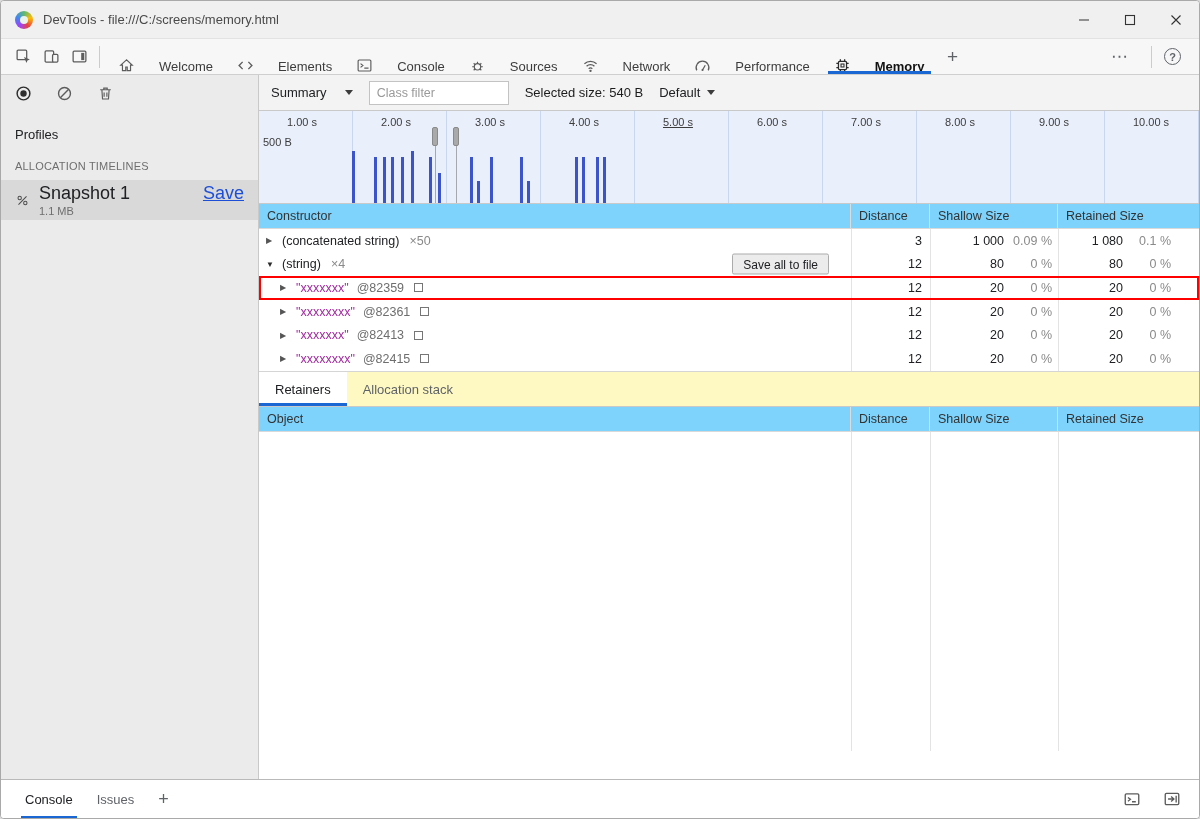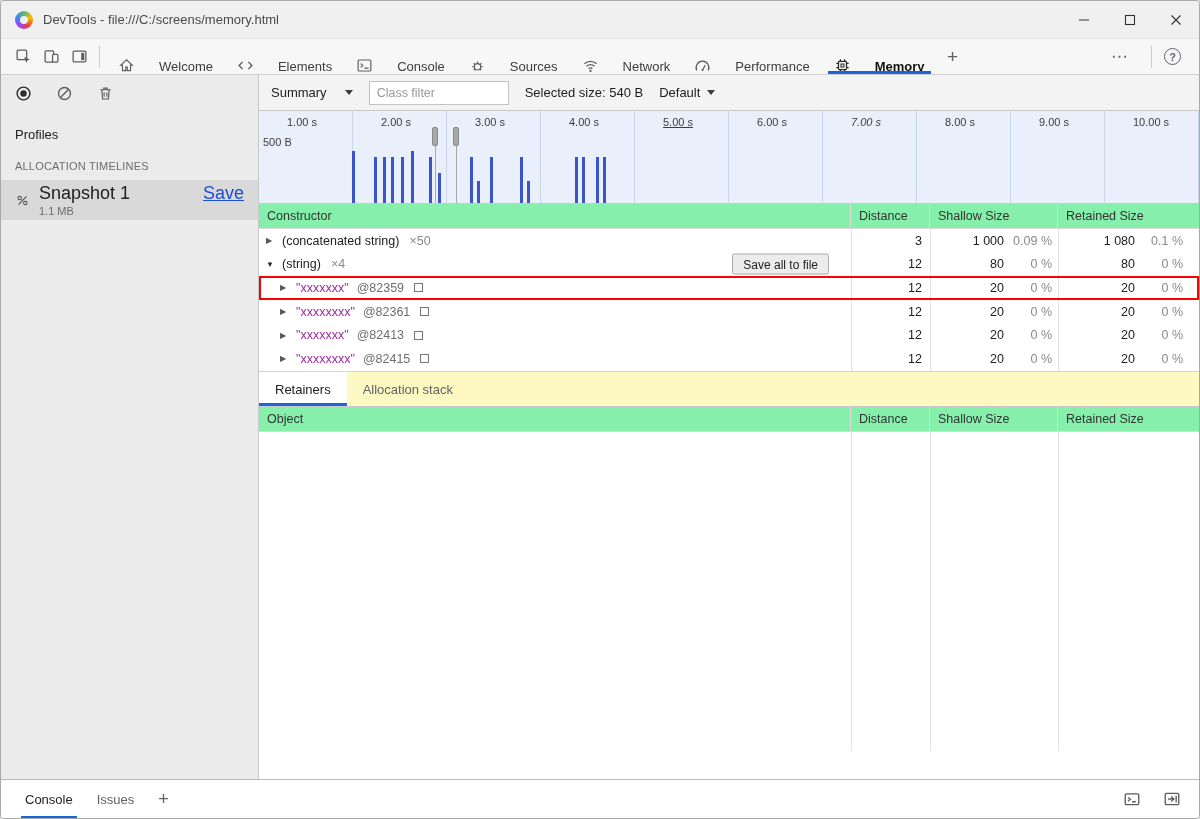--- a/index.html
+++ b/index.html
@@ -58,42 +58,42 @@
   
   .timeline{flex:0 0 93px;background:#e9effb;position:relative;border-bottom:1px solid #c9c9c9;overflow:hidden}
   .gridline{position:absolute;top:0;bottom:0;width:1px;background:#c9d6ef}
   .time-label{position:absolute;top:5px;font-size:11px;color:#3c3c3c;width:60px;text-align:left;white-space:nowrap}
   .size-label{position:absolute;left:4px;top:25px;font-size:11px;color:#3c3c3c}
   .tbar{position:absolute;bottom:0;width:3px;background:#3b54c9}
   .gripline{position:absolute;top:16px;bottom:0;width:1px;background:rgba(110,110,110,.55)}
   .grip{position:absolute;top:16px;width:6px;height:19px;background:#a9a9a9;border:1px solid #8a8a8a;border-radius:2px;z-index:3}
 
   
-  .ghead{display:grid;grid-template-columns:592px 79px 128px 1fr;flex:0 0 25px;height:25px;background:#86efac;border-bottom:1px solid #d9d9d9}
+  .ghead{display:grid;grid-template-columns:592px 79px 128px 1fr;flex:0 0 25px;height:25px;background:#7dd3fc;border-bottom:1px solid #d9d9d9}
   .hcell{display:flex;align-items:center;padding-left:8px;font-size:12.5px;color:#333;border-right:1px solid #dcdcdc;overflow:hidden;white-space:nowrap}
   .hcell:last-child{border-right:none}
   .tbody{position:relative;background:#fff}
   .ctor-body{flex:0 0 142px;height:142px}
   .divider{position:absolute;top:0;bottom:0;width:1px;background:#e3e3e3}
   .d1{left:592px}.d2{left:671px}.d3{left:799px}
   .trow{display:grid;grid-template-columns:592px 79px 128px 1fr;height:23.6px;align-items:center;position:relative;z-index:1}
   .trow.hl{outline:2px solid #ff0000;outline-offset:-2px;z-index:2}
   .cell{font-size:12.5px;color:#202124}
   .name-cell{display:flex;align-items:center;padding-left:7px;gap:5px;position:relative;height:100%;overflow:visible;white-space:nowrap}
   .name-cell.child{padding-left:21px}
   .tri{font-size:8px;color:#555;width:11px;flex:0 0 11px;text-align:left}
   .count{color:#8a8a8a;margin-left:5px}
   .strname{color:#a02a9e}
   .objid{color:#6e6e6e;margin-left:3px}
   .sq{width:9px;height:9px;border:1px solid #767676;margin-left:5px;flex:0 0 9px}
   .savebtn{position:absolute;right:22px;top:50%;transform:translateY(-50%);height:21px;padding:0 10px;font-family:"Liberation Sans",sans-serif;font-size:12px;background:#ececec;border:1px solid #ababab;border-radius:2px;color:#202124}
   .num{display:flex;justify-content:flex-end;align-items:center;height:100%}
   .dist{padding-right:8px}
   .shal{padding-right:6px}
-  .ret{padding-right:16px}
+  .ret{padding-right:28px}
   .val{text-align:right;flex:1}
   .pct{width:48px;text-align:right;color:#8a8a8a}
 
   
   .sub-tabbar{flex:0 0 36px;background:#fef9c3;border-top:1px solid #d5d5d5;border-bottom:1px solid #c9c9c9;display:flex;align-items:stretch}
   .subtab{display:flex;align-items:center;padding:0 16px;font-size:13px;color:#5f6368;position:relative;white-space:nowrap}
   .subtab.active{background:#fff;color:#202124}
   .subtab.active::after{content:"";position:absolute;left:0;right:0;bottom:0;height:3px;background:#1a66d2}
   .ret-body{flex:1;position:relative;background:#fff}
   .ret-body .divider{bottom:28px}
@@ -292,21 +292,21 @@
           <span class="time-label" style="left: 122px;">2.00 s</span>
           <div class="gridline" style="left: 281px;"></div>
           <span class="time-label" style="left: 216px;">3.00 s</span>
           <div class="gridline" style="left: 375px;"></div>
           <span class="time-label" style="left: 310px;">4.00 s</span>
           <div class="gridline" style="left: 469px;"></div>
           <span class="time-label" style="left: 404px; text-decoration: underline;">5.00 s</span>
           <div class="gridline" style="left: 563px;"></div>
           <span class="time-label" style="left: 498px;">6.00 s</span>
           <div class="gridline" style="left: 657px;"></div>
-          <span class="time-label" style="left: 592px; font-style: italic;">7.00 s</span>
+          <span class="time-label" style="left: 592px;">7.00 s</span>
           <div class="gridline" style="left: 751px;"></div>
           <span class="time-label" style="left: 686px;">8.00 s</span>
           <div class="gridline" style="left: 845px;"></div>
           <span class="time-label" style="left: 780px;">9.00 s</span>
           <div class="gridline" style="left: 939px;"></div>
           <span class="time-label" style="left: 874px;">10.00 s</span>
           <div class="tbar" style="left: 93px; height: 52px; background: rgb(59, 84, 201);"></div>
           <div class="tbar" style="left: 114.62px; height: 46px; background: rgb(59, 84, 201);"></div>
           <div class="tbar" style="left: 124.02px; height: 46px; background: rgb(59, 84, 201);"></div>
           <div class="tbar" style="left: 132.48px; height: 46px; background: rgb(59, 84, 201);"></div>

